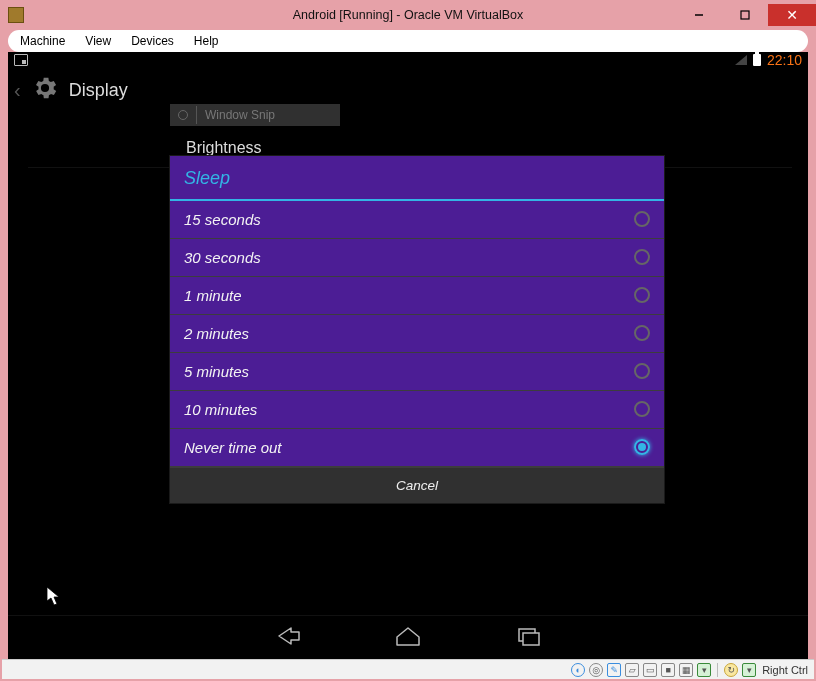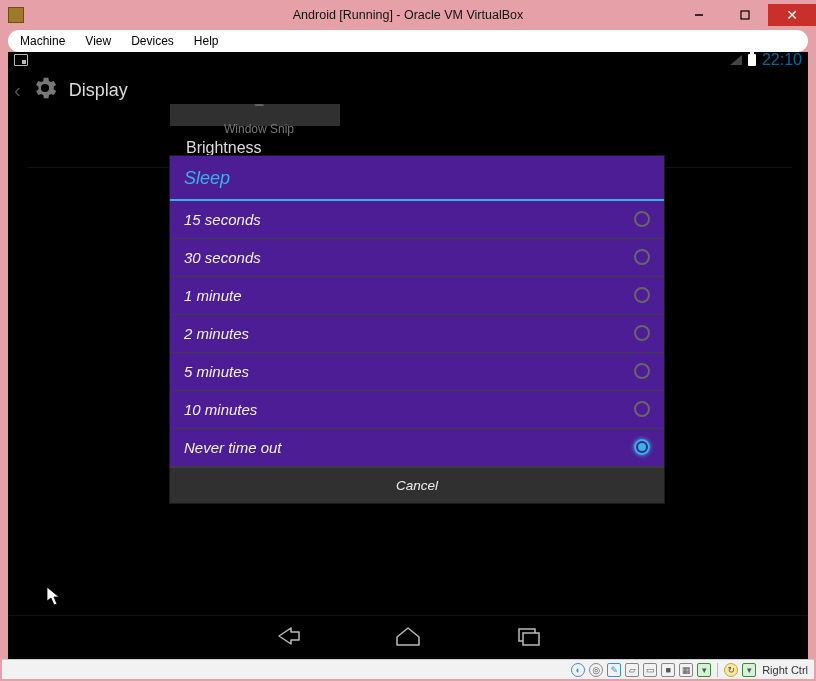--- a/index.html
+++ b/index.html
@@ -58,34 +58,34 @@
   }
   .status-left-icon::after{content:"";position:absolute;right:1px;bottom:1px;width:4px;height:4px;background:#bbb;}
   .status-right { display:flex; align-items:center; gap:6px; }
   .signal {
     width:0;height:0;border-left:12px solid transparent;border-bottom:10px solid #444;
   }
   .batt {
     width:8px;height:12px;background:#fff;border-radius:1px;position:relative;
   }
   .batt::before{content:"";position:absolute;top:-2px;left:2px;width:4px;height:2px;background:#fff;}
-  .clock { font-family: Arial, sans-serif; font-size:16px; color:#0369a1; }
+  .clock { font-family: Arial, sans-serif; font-size:14px; color:#f97316; }
 
   .headerbar {
     height: 44px; background:#000; display:flex; align-items:center; gap:10px;
     padding-left: 6px; color:#eee; font-size:18px;
   }
   .back-caret { color:#555; font-size:20px; }
   .gear-icon svg { width:28px;height:28px; }
 
   .disabled-tag {
     position:absolute; left:162px; top:52px;
     background:rgba(60,60,60,0.8); width:170px; height:22px;
     display:flex;align-items:center;gap:8px;padding-left:8px;
-    color:#777; font-size:12px;flex-direction:column;
+    color:#777; font-size:12px;
   }
   .disabled-tag .r { width:10px;height:10px;border:1px solid #666;border-radius:50%; }
   .disabled-tag .sep { width:1px;height:18px;background:#555; }
 
   .bg-row {
     position:absolute; left:20px; right:16px; height:40px;
     display:flex;align-items:center; color:#ddd; font-size:16px;
     padding-left:158px; border-bottom:1px solid #111;
   }
   .bg-row.brightness { top: 76px; }

